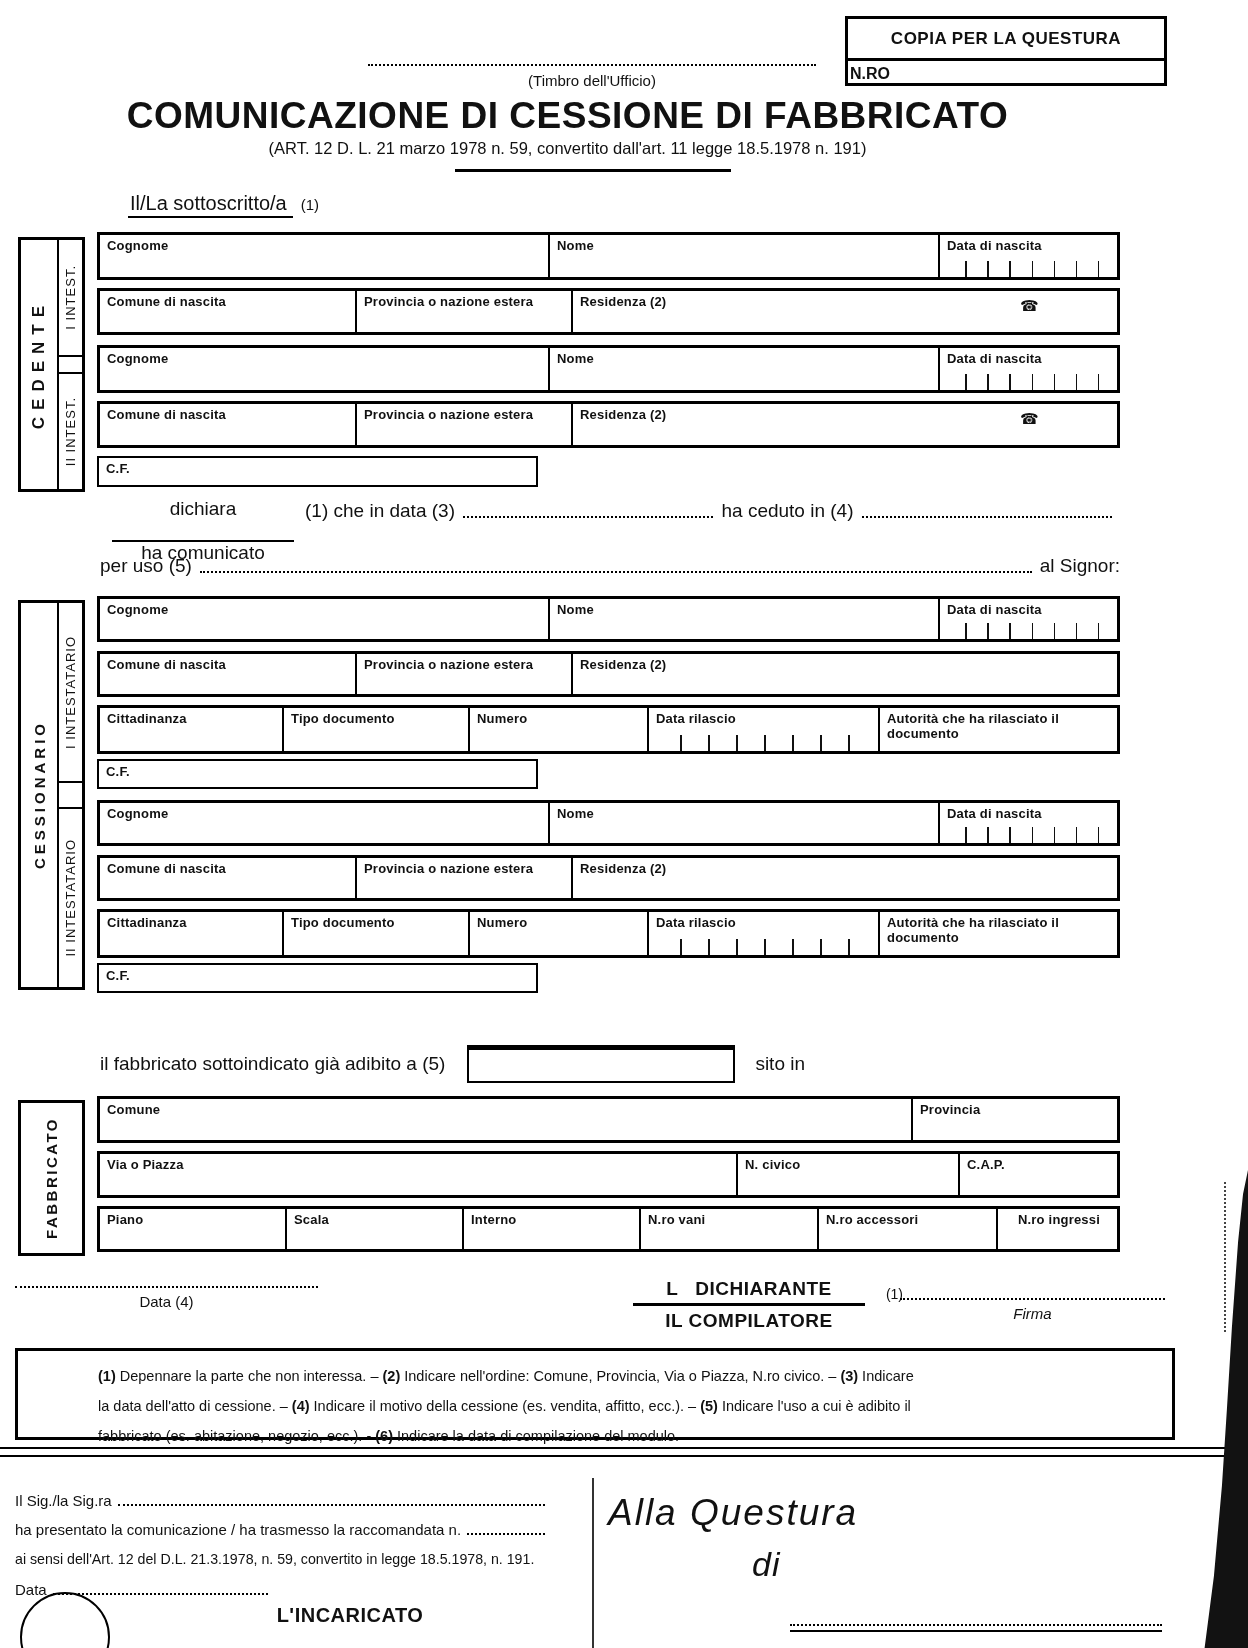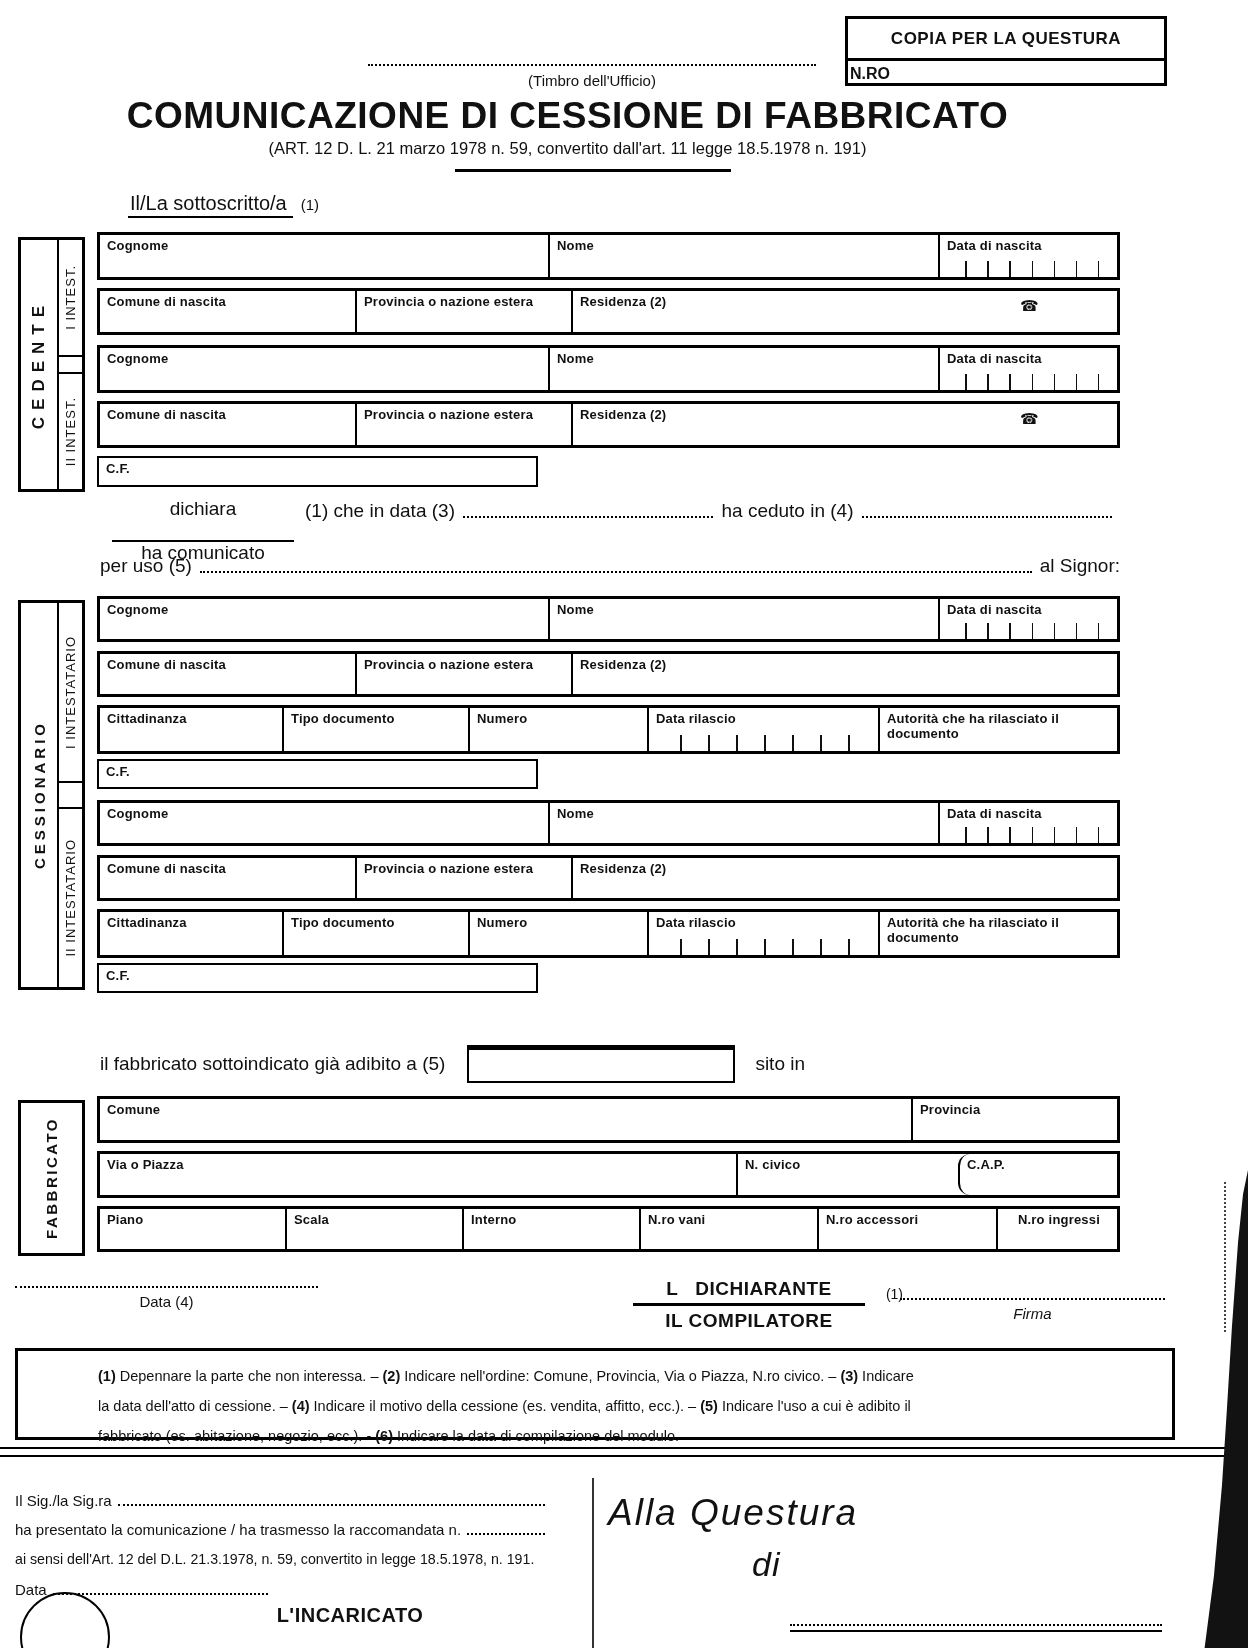--- a/index.html
+++ b/index.html
@@ -323,21 +323,21 @@
         <span class="lbl">Provincia</span>
       </div>
   </div>
   <div class="row" style="left:97px;top:1151px;width:1023px;height:47px;">
     <div class="cell" style="width:636px;">
         <span class="lbl">Via o Piazza</span>
       </div>
     <div class="cell" style="width:222px;">
         <span class="lbl">N. civico</span>
       </div>
-    <div class="cell" style="flex:1;border-radius:12px;">
+    <div class="cell" style="flex:1;">
         <span class="lbl">C.A.P.</span>
       </div>
   </div>
   <div class="row" style="left:97px;top:1206px;width:1023px;height:46px;">
     <div class="cell" style="width:185px;">
         <span class="lbl">Piano</span>
       </div>
     <div class="cell" style="width:177px;">
         <span class="lbl">Scala</span>
       </div>

